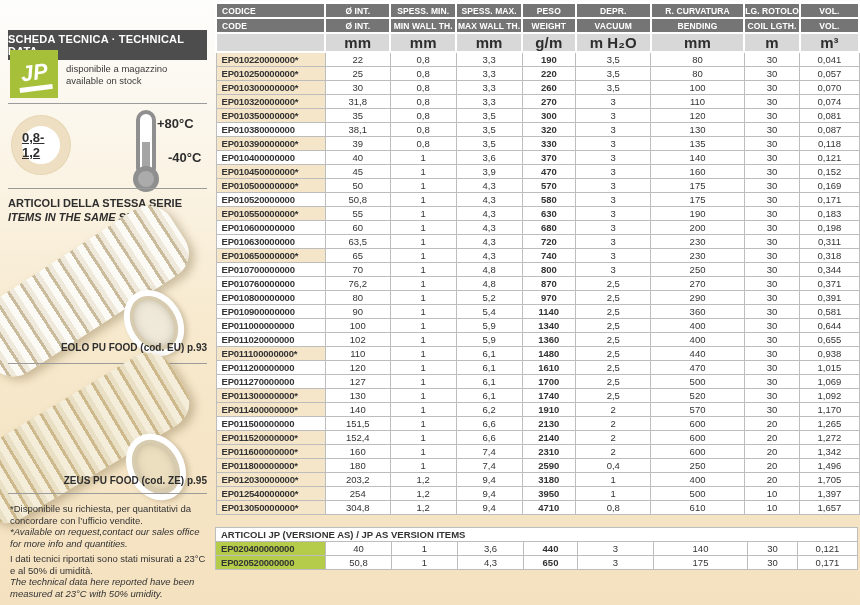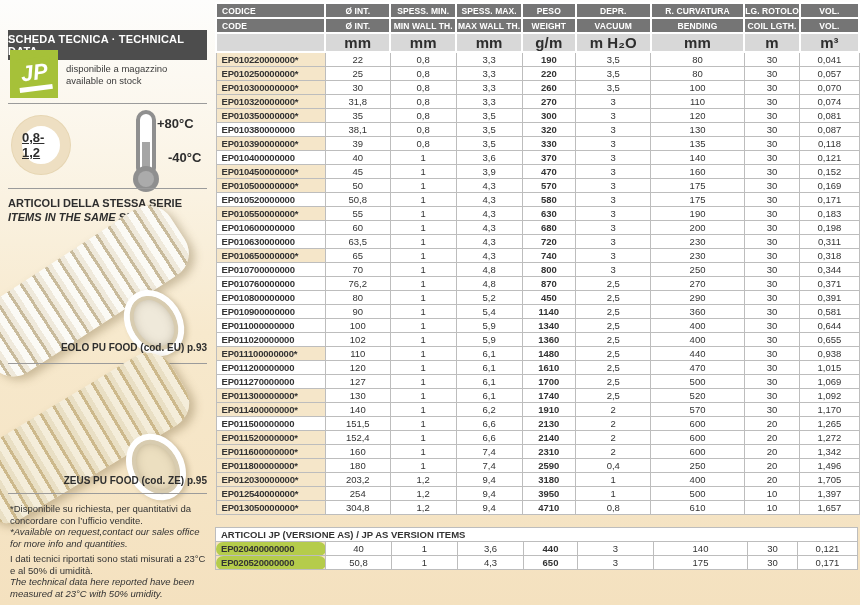--- a/index.html
+++ b/index.html
@@ -75,21 +75,21 @@
   .tbl thead th.h-code { text-align:left; padding-left:5px; }
   .tbl thead tr.units th {
     background:#d8d8d8; color:#2e2e2e; font-size:15px;
   }
   .tbl tbody td {
     background:#fff; border:1px solid #bdbdbd; height:14px;
     font-size:9.5px; text-align:center; color:#333; padding:0; line-height:13px;
   }
   .tbl tbody td.col-code { text-align:left; padding-left:5px; font-weight:bold; letter-spacing:-0.2px; }
   .tbl tbody td.col-code.hl { background:#f5e6c9; }
-  .tbl tbody td.col-code.green { background:#b5cc4b;border-radius:7px; }
+  .tbl tbody td.col-code.green { background:#b5cc4b; }
   .tbl tbody td.col-peso { font-weight:bold; }
   .tbl tbody td.as-title { text-align:left; padding-left:5px; font-weight:bold; font-size:9.5px;margin-left:38px; }
 </style>
 </head>
 <body>
 
 <div class="page">
 
   <div class="sidebar">
 
@@ -382,21 +382,21 @@
           <td>2,5</td>
           <td>270</td>
           <td>30</td>
           <td>0,371</td>
         </tr>
         <tr>
           <td class="col-code">EP010800000000</td>
           <td>80</td>
           <td>1</td>
           <td>5,2</td>
-          <td class="col-peso">450</td>
+          <td class="col-peso">970</td>
           <td>2,5</td>
           <td>290</td>
           <td>30</td>
           <td>0,391</td>
         </tr>
         <tr>
           <td class="col-code">EP010900000000</td>
           <td>90</td>
           <td>1</td>
           <td>5,4</td>

